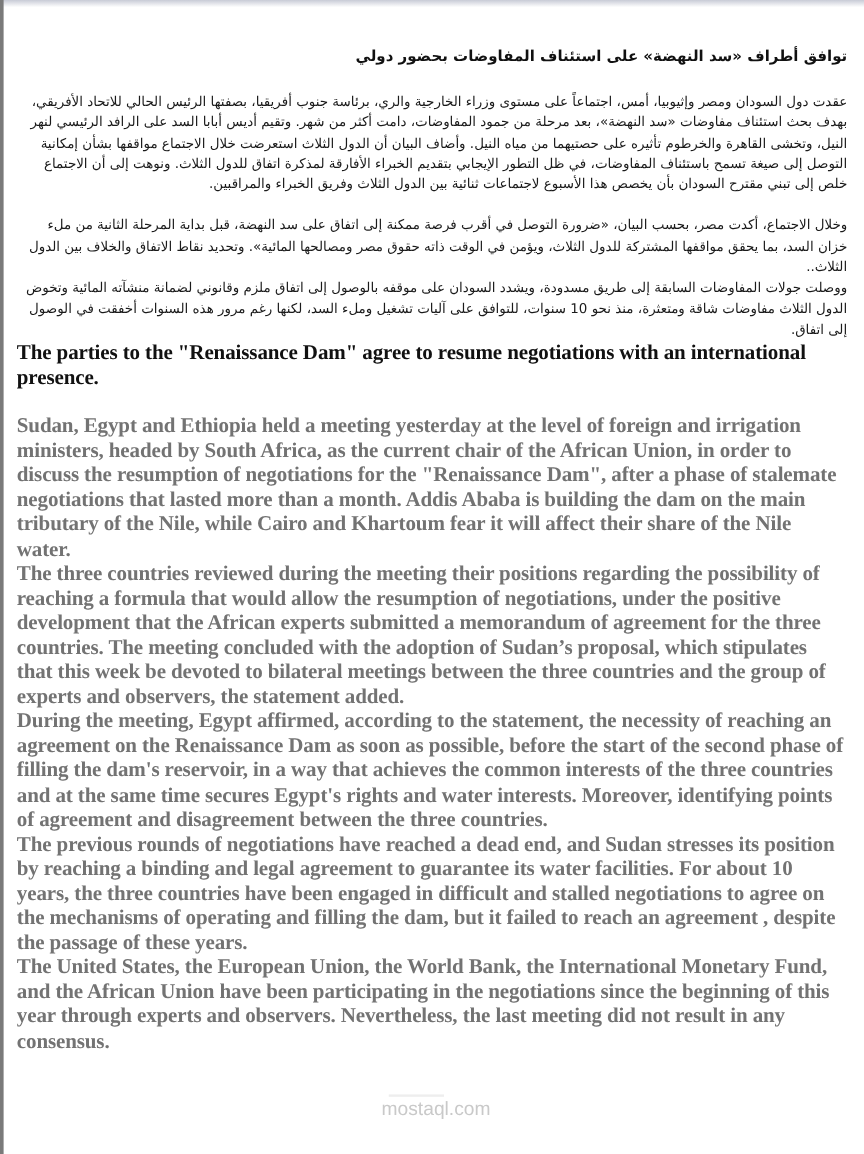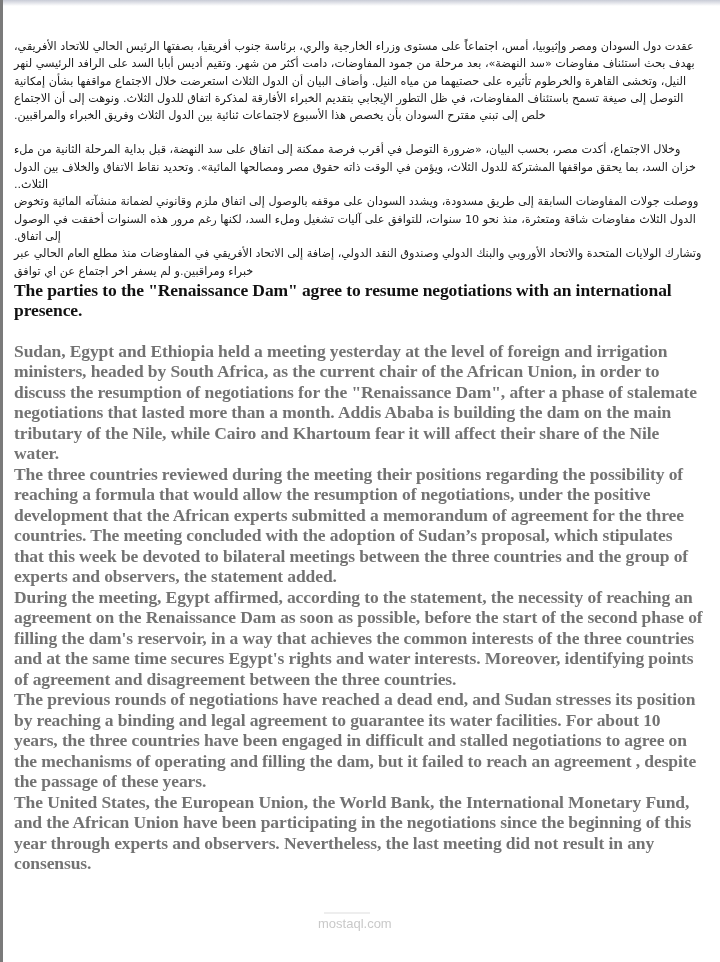--- a/index.html
+++ b/index.html
@@ -18,57 +18,57 @@
   }
   .page {
     position: absolute; left: 14px; top: 38px; width: 692px;
   }
   .ar-title {
     direction: rtl; text-align: right;
     font-family: "DejaVu Sans", sans-serif; font-weight: bold;
     font-size: 12.5px; color: #111; margin: 0 0 20px 0; line-height: 18px;
   }
   .ar-para {
-    direction: rtl; text-align: left;
+    direction: rtl; text-align: right;
     font-family: "DejaVu Sans", sans-serif;
     font-size: 11.2px; color: #1a1a1a; line-height: 17.3px; margin: 0;
   }
   .ar-gap { height: 17px; }
   .en-title {
     font-weight: bold; font-size: 17.5px; line-height: 20.5px; color: #111;
     margin: 0; letter-spacing: -0.1px;
   }
   .en-gap { height: 20px; }
   .en-para {
     font-weight: bold; font-size: 17.5px; line-height: 20.5px; color: #737373;
     margin: 0; letter-spacing: -0.1px;
   }
   .watermark {
     position: absolute; left: 318px; top: 916px;
-    font-family: "Liberation Sans", sans-serif; font-size: 13px;
+    font-family: "Liberation Sans", sans-serif; font-size: 16px;
     color: #c9c9c9;
   }
   .watermark-logo {
     position: absolute; left: 324px; top: 896px; width: 46px; height: 16px;
     border-bottom: 2px solid #e2e2e2; opacity: 0.6;
   }
 </style>
 </head>
 <body>
 
 <div class="top-shade"></div>
 <div class="left-rule"></div>
 
 <div class="page">
   <section>
+    <h1 class="ar-title">توافق أطراف «سد النهضة» على استئناف المفاوضات بحضور دولي</h1>
     <p class="ar-para">عقدت دول السودان ومصر وإثيوبيا، أمس، اجتماعاً على مستوى وزراء الخارجية والري، برئاسة جنوب أفريقيا، بصفتها الرئيس الحالي للاتحاد الأفريقي، بهدف بحث استئناف مفاوضات «سد النهضة»، بعد مرحلة من جمود المفاوضات، دامت أكثر من شهر. وتقيم أديس أبابا السد على الرافد الرئيسي لنهر النيل، وتخشى القاهرة والخرطوم تأثيره على حصتيهما من مياه النيل. وأضاف البيان أن الدول الثلاث استعرضت خلال الاجتماع مواقفها بشأن إمكانية التوصل إلى صيغة تسمح باستئناف المفاوضات، في ظل التطور الإيجابي بتقديم الخبراء الأفارقة لمذكرة اتفاق للدول الثلاث. ونوهت إلى أن الاجتماع خلص إلى تبني مقترح السودان بأن يخصص هذا الأسبوع لاجتماعات ثنائية بين الدول الثلاث وفريق الخبراء والمراقبين.</p>
     <div class="ar-gap"></div>
     <p class="ar-para">وخلال الاجتماع، أكدت مصر، بحسب البيان، «ضرورة التوصل في أقرب فرصة ممكنة إلى اتفاق على سد النهضة، قبل بداية المرحلة الثانية من ملء خزان السد، بما يحقق مواقفها المشتركة للدول الثلاث، ويؤمن في الوقت ذاته حقوق مصر ومصالحها المائية». وتحديد نقاط الاتفاق والخلاف بين الدول الثلاث..</p>
     <p class="ar-para">ووصلت جولات المفاوضات السابقة إلى طريق مسدودة، ويشدد السودان على موقفه بالوصول إلى اتفاق ملزم وقانوني لضمانة منشآته المائية وتخوض الدول الثلاث مفاوضات شاقة ومتعثرة، منذ نحو 10 سنوات، للتوافق على آليات تشغيل وملء السد، لكنها رغم مرور هذه السنوات أخفقت في الوصول إلى اتفاق.</p>
-    <p class="ar-para">وتشارك الولايات المتحدة والاتحاد الأوروبي والبنك الدولي وصندوق النقد الدولي، إضافة إلى الاتحاد الأفريقي في المفاوضات منذ مطلع العام الحالي عبر خبراء ومراقبين.و لم يسفر اخر اجتماع عن اي توافق</p>
   </section>
 
   <section>
     <h2 class="en-title">The parties to the "Renaissance Dam" agree to resume negotiations with an international presence.</h2>
     <div class="en-gap"></div>
     <p class="en-para">Sudan, Egypt and Ethiopia held a meeting yesterday at the level of foreign and irrigation ministers, headed by South Africa, as the current chair of the African Union, in order to discuss the resumption of negotiations for the "Renaissance Dam", after a phase of stalemate negotiations that lasted more than a month. Addis Ababa is building the dam on the main tributary of the Nile, while Cairo and Khartoum fear it will affect their share of the Nile water.</p>
     <p class="en-para">The three countries reviewed during the meeting their positions regarding the possibility of reaching a formula that would allow the resumption of negotiations, under the positive development that the African experts submitted a memorandum of agreement for the three countries. The meeting concluded with the adoption of Sudan’s proposal, which stipulates that this week be devoted to bilateral meetings between the three countries and the group of experts and observers, the statement added.</p>
     <p class="en-para">During the meeting, Egypt affirmed, according to the statement, the necessity of reaching an agreement on the Renaissance Dam as soon as possible, before the start of the second phase of filling the dam's reservoir, in a way that achieves the common interests of the three countries and at the same time secures Egypt's rights and water interests. Moreover, identifying points of agreement and disagreement between the three countries.</p>
     <p class="en-para">The previous rounds of negotiations have reached a dead end, and Sudan stresses its position by reaching a binding and legal agreement to guarantee its water facilities. For about 10 years, the three countries have been engaged in difficult and stalled negotiations to agree on the mechanisms of operating and filling the dam, but it failed to reach an agreement , despite the passage of these years.</p>
     <p class="en-para">The United States, the European Union, the World Bank, the International Monetary Fund, and the African Union have been participating in the negotiations since the beginning of this year through experts and observers. Nevertheless, the last meeting did not result in any consensus.</p>

